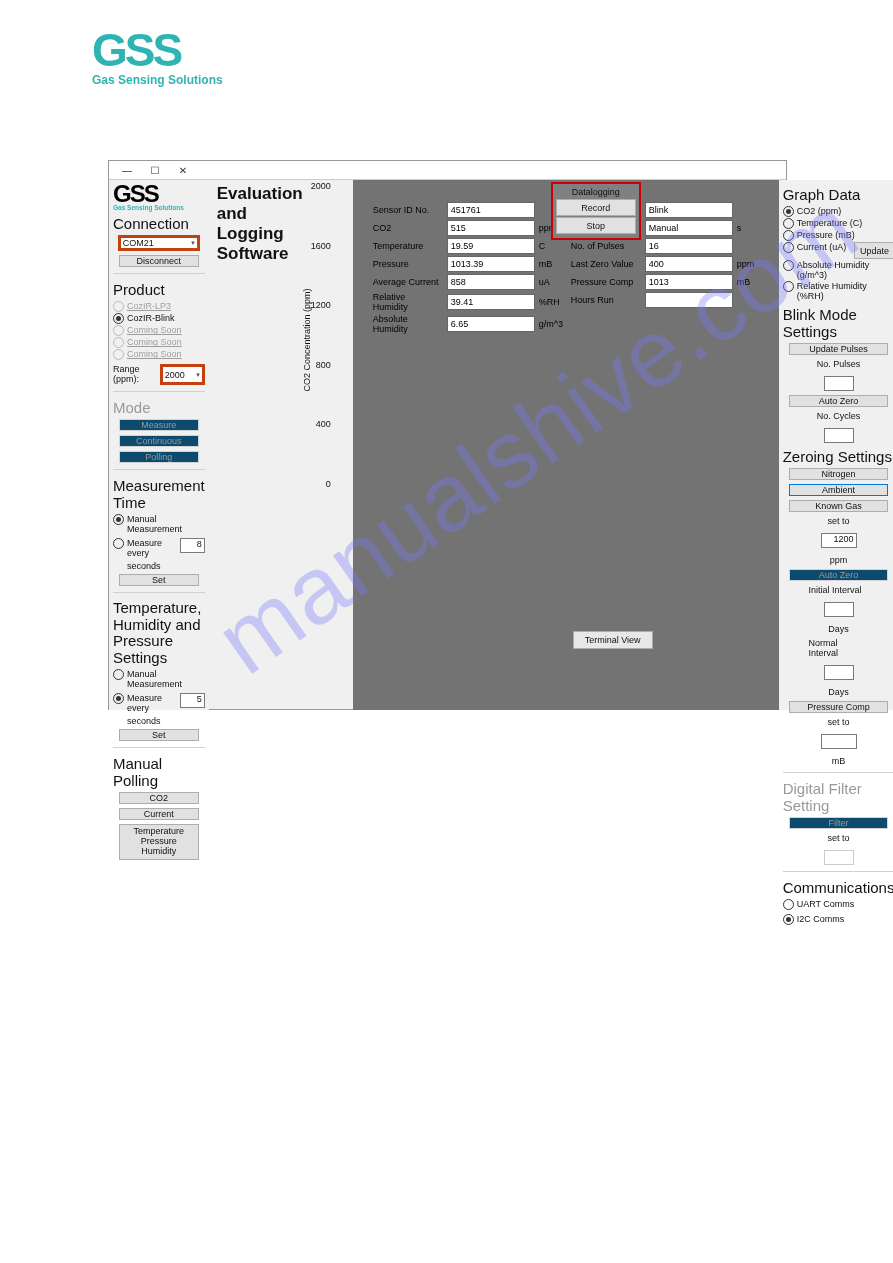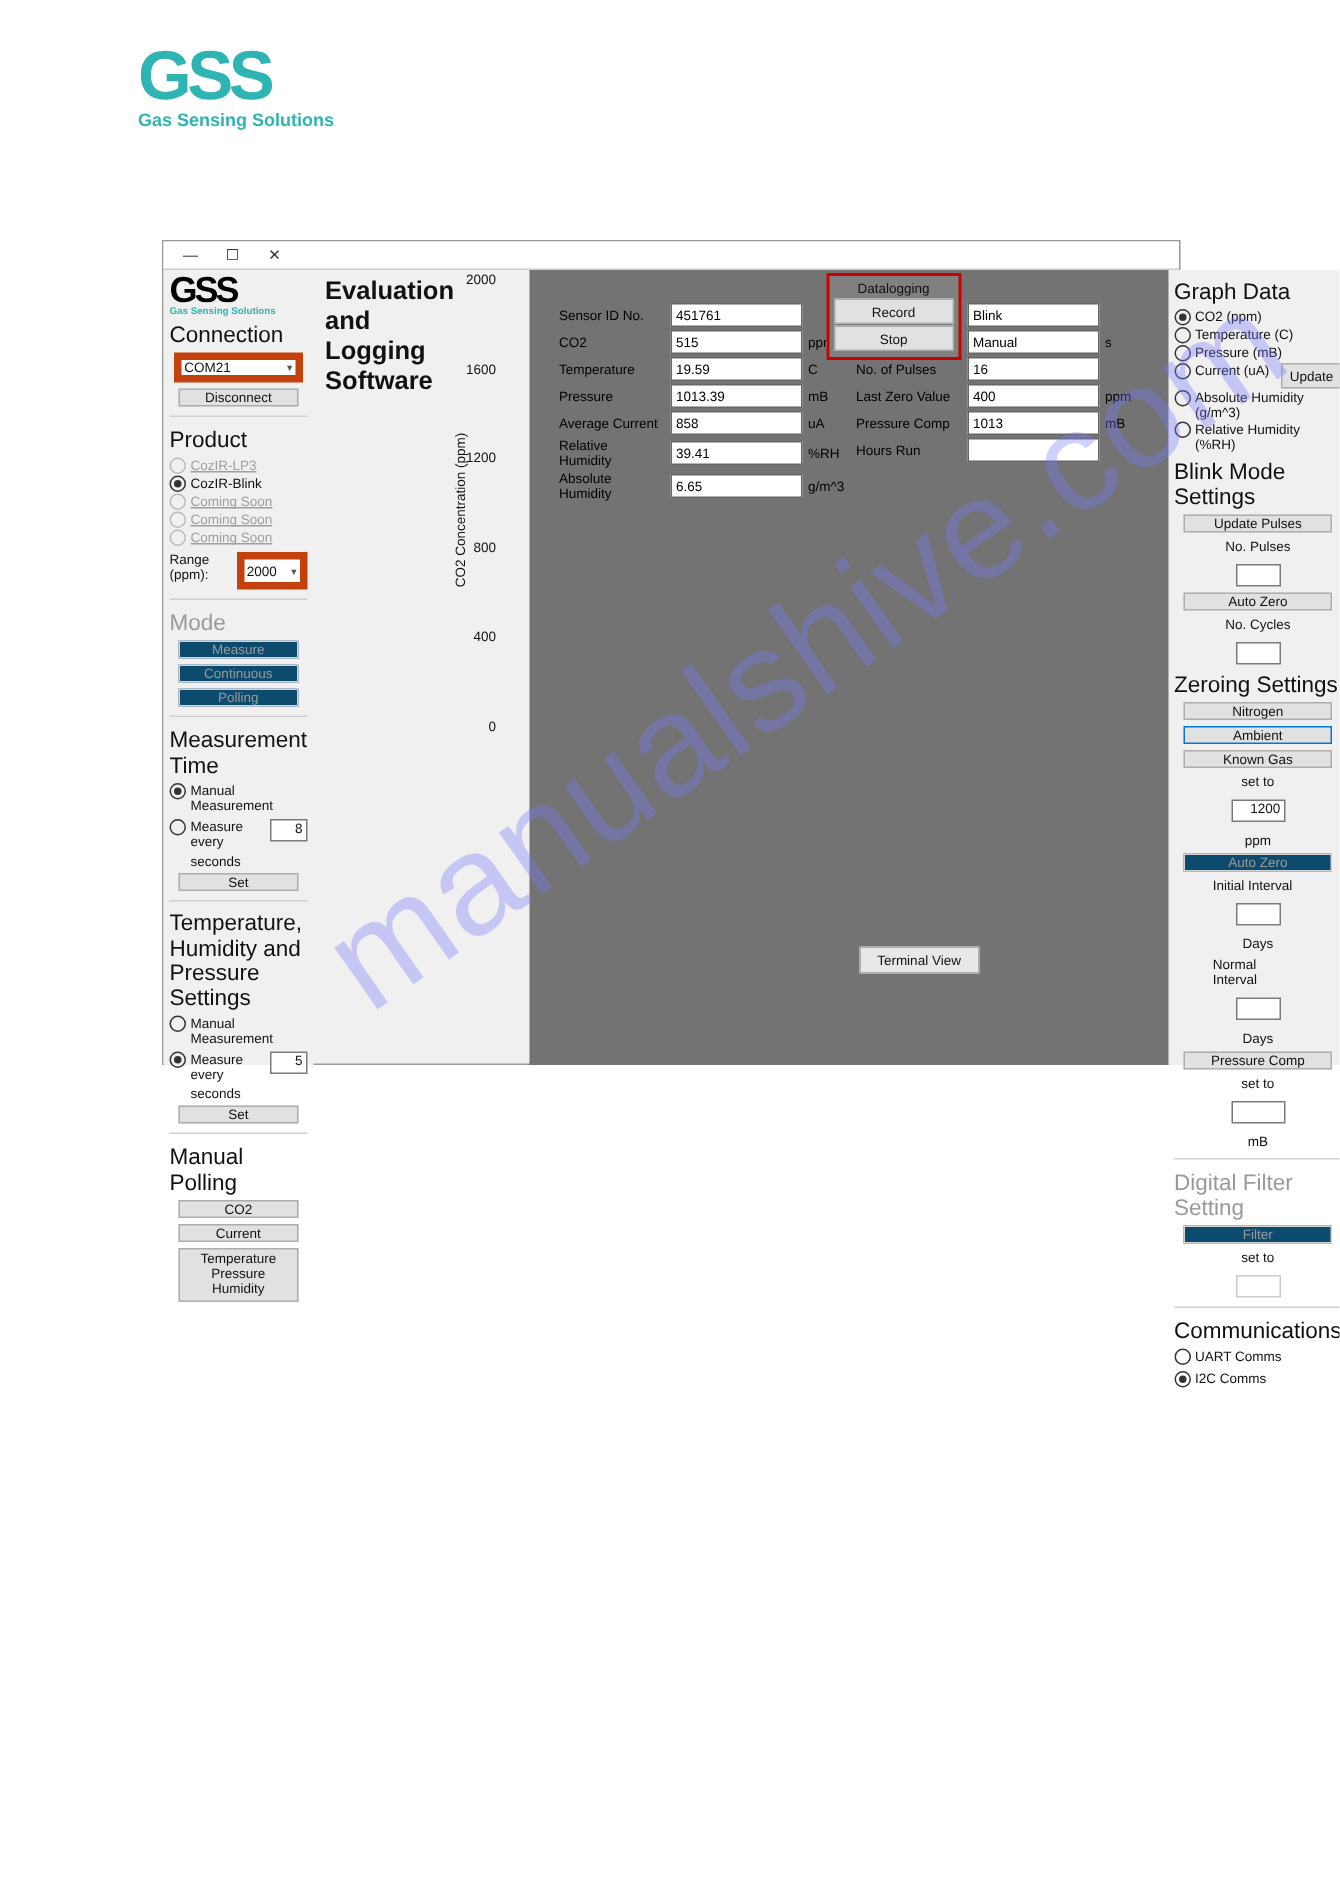--- a/index.html
+++ b/index.html
@@ -15,21 +15,21 @@
 .winbtn.close{color:#333;}
 .body{display:flex;height:calc(100% - 18px);}
 .left{width:104px;background:#f0f0f0;padding:4px 4px 0 4px;display:flex;flex-direction:column;gap:2px;}
 .middle{flex:1;display:flex;flex-direction:row;}
 .right{width:122px;background:#f0f0f0;padding:4px;display:flex;flex-direction:column;gap:2px;font-size:9px;}
 .group-title{font-size:15px;margin-top:2px;}
 .group-title.gray{color:#9a9a9a;}
 .smbtn{background:#e1e1e1;border:1px solid #adadad;font-size:9px;height:15px;display:flex;align-items:center;justify-content:center;cursor:pointer;margin:1px 6px;}
 .smbtn.disabled{color:#9a9a9a;border-color:#d4d4d4;background:#0c4a6e;}
 .smbtn.blue{border:1px solid #0078d7;}
-.sel{width:72px;height:15px;border:5px solid #c2410c;background:#fff;font-size:9px;padding:0 2px;display:flex;align-items:center;justify-content:space-between;margin:1px auto;}
+.sel{width:72px;height:15px;border:3px solid #c2410c;background:#fff;font-size:9px;padding:0 2px;display:flex;align-items:center;justify-content:space-between;margin:1px auto;}
 .sel .arrow{font-size:7px;color:#555;}
 .radio-row{display:flex;align-items:flex-start;gap:3px;font-size:9px;margin:1px 0;}
 .radio{width:9px;height:9px;border:1px solid #333;border-radius:50%;display:inline-flex;align-items:center;justify-content:center;flex-shrink:0;}
 .radio.disabled{border-color:#bbb;}
 .radio.checked::after{content:"";width:5px;height:5px;border-radius:50%;background:#333;}
 .radio-row.gray{color:#9e9e9e;text-decoration:underline;}
 .tiny-input{width:22px;height:13px;border:1px solid #7a7a7a;background:#fff;font-size:9px;text-align:right;padding:0 2px;}
 .tiny-input.md{width:30px;}
 .heading{font-family:Arial,sans-serif;font-size:17px;font-weight:bold;padding:4px 0 4px 8px;}
 .chart-area{flex:0 0 auto;height:320px;position:relative;display:flex;}

